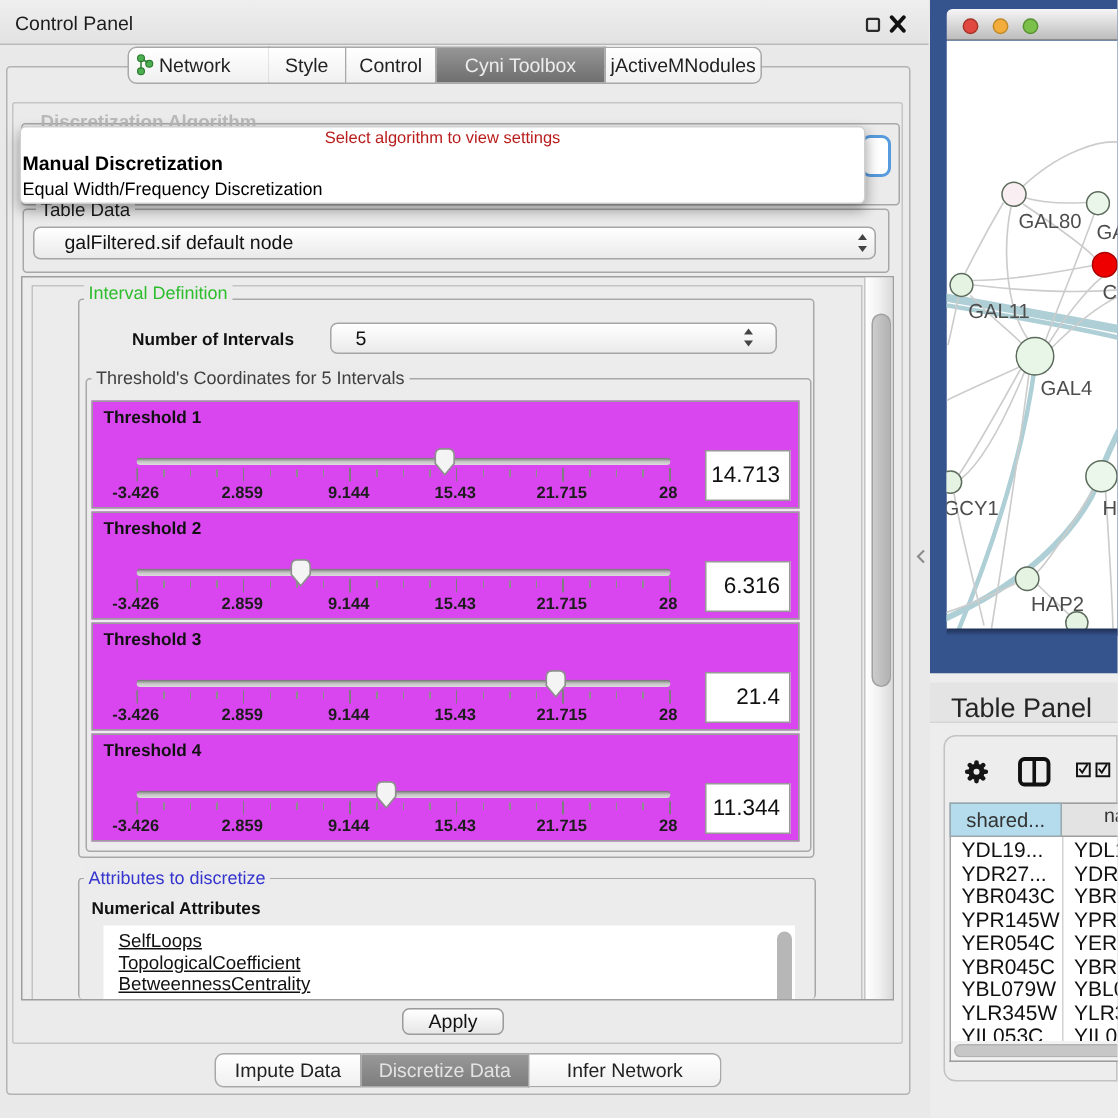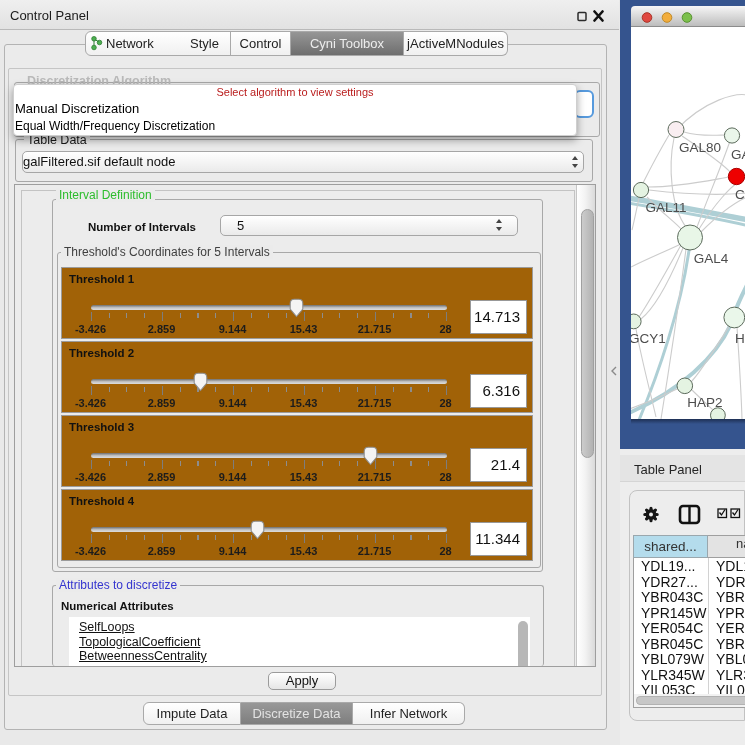--- a/index.html
+++ b/index.html
@@ -12,21 +12,21 @@
 .seg { position:absolute; top:31px; height:25px; background:linear-gradient(#ffffff,#f0f0f0); border:1px solid #a9a9a9; font-size:13px; color:#222; text-align:center; line-height:23px; }
 
 .combo { position:absolute; background:linear-gradient(#ffffff,#eaeaea); border:1px solid #a6a6a6; border-radius:5px; font-size:13px; color:#111; }
 .spin { position:absolute; width:9px; height:16px; }
 .spin:before { content:""; position:absolute; left:1px; top:2px; border-left:3.2px solid transparent; border-right:3.2px solid transparent; border-bottom:4.2px solid #444; }
 .spin:after { content:""; position:absolute; left:1px; bottom:2px; border-left:3.2px solid transparent; border-right:3.2px solid transparent; border-top:4.2px solid #444; }
 
 .group { position:absolute; border:1px solid #a8a8a8; border-radius:3px; }
 .glabel { position:absolute; font-size:12px; background:#ebebeb; padding:0 3px; white-space:nowrap; }
 
-.tbox { position:absolute; left:61px; width:472px; height:72px; border:1px solid #9b9b9b; background:#a16207; }
+.tbox { position:absolute; left:61px; width:472px; height:72px; border:1px solid #9b9b9b; background:#d946ef; }
 .tname { position:absolute; left:7px; top:5px; font-size:11.5px; font-weight:bold; color:#111; }
 .track { position:absolute; left:28.5px; width:356px; height:5px; border-radius:2.5px; background:linear-gradient(#8f8f8f,#c6c6c6 45%,#dcdcdc); border-top:1px solid #7e7e7e; }
 .ticksmin { position:absolute; left:28.5px; width:357px; height:5px; background:repeating-linear-gradient(90deg,#8d8d8d 0 1px,transparent 1px 17.75px); }
 .ticksmaj { position:absolute; left:28.5px; width:357px; height:9px; background:repeating-linear-gradient(90deg,#7d7d7d 0 1px,transparent 1px 71px); }
 .tlbl { position:absolute; top:55px; width:60px; text-align:center; font-size:11px; font-weight:bold; color:#1c1c1c; }
 .tfield { position:absolute; left:408px; top:32px; width:57px; height:34px; background:#fff; border:1px solid #989898; font-size:15px; color:#111; text-align:right; line-height:32px; padding-right:6px; }
 
 .trow { position:absolute; left:633px; width:112px; height:15.5px; font-size:14px; color:#111; line-height:15.5px; overflow:hidden; }
 .trow .c1 { position:absolute; left:8px; }
 .trow .c2 { position:absolute; left:83px; }
@@ -54,26 +54,26 @@
 <div class="seg" style="left:231px;width:60px;border-left:none;">Control</div>
 <div class="seg" style="left:291px;width:113px;border-left:none;background:linear-gradient(#969696,#6e6e6e);color:#ededed;">Cyni Toolbox</div>
 <div class="seg" style="left:404px;width:104px;border-left:none;border-radius:0 6px 6px 0;">jActiveMNodules</div>
 
 <div class="group" style="left:14px;top:82px;width:586px;height:55px;"></div>
 <div class="glabel" style="left:24px;top:74px;font-size:12.5px;font-weight:bold;color:#b9b9b9;background:transparent;">Discretization Algorithm</div>
 <div class="abs" style="left:574px;top:90px;width:20px;height:28px;background:#fff;border:2.5px solid #579add;border-radius:6px;"></div>
 
 <div class="abs" style="left:13px;top:84px;width:564px;height:52px;background:#ffffff;border:1px solid #cfcfcf;border-radius:4px;box-shadow:0 4px 9px rgba(0,0,0,0.38);z-index:5;"></div>
 <div class="abs" style="left:13px;top:86px;width:564px;text-align:center;font-size:11px;color:#b91c1c;z-index:6;">Select algorithm to view settings</div>
-<div class="abs" style="left:15px;top:101px;font-size:13px;font-weight:normal;color:#000;z-index:6;">Manual Discretization</div>
+<div class="abs" style="left:15px;top:101px;font-size:13px;font-weight:bold;color:#000;z-index:6;">Manual Discretization</div>
 <div class="abs" style="left:15px;top:119px;font-size:12px;color:#000;z-index:6;">Equal Width/Frequency Discretization</div>
 
 <div class="group" style="left:15px;top:139px;width:578px;height:43px;"></div>
 <div class="glabel" style="left:24px;top:133px;font-size:12.5px;color:#1a1a1a;">Table Data</div>
-<div class="combo" style="left:22px;top:151px;width:562px;height:22px;line-height:20px;"><span style="margin-left:0;">galFiltered.sif default node</span></div>
+<div class="combo" style="left:22px;top:151px;width:562px;height:22px;line-height:20px;"><span style="margin-left:20px;">galFiltered.sif default node</span></div>
 <div class="spin" style="left:571px;top:154px;"></div>
 
 <div class="abs" id="scrollpane" style="left:14px;top:184px;width:582px;height:483px;border:1px solid #9e9e9e;background:#ececec;overflow:hidden;">
   <div class="abs" style="left:6px;top:5px;width:554px;height:600px;border:1px solid #c3c3c3;background:#ececec;"></div>
 </div>
 
 <div class="abs" style="left:576px;top:185px;width:19px;height:481px;background:linear-gradient(90deg,#ffffff,#f3f3f3 45%,#dadada);border-left:1px solid #c6c6c6;"></div>
 <div class="abs" style="left:580.5px;top:209px;width:13px;height:249px;border-radius:6.5px;background:linear-gradient(90deg,#cccccc,#b2b2b2);border:1px solid #a0a0a0;"></div>
 
 <div class="group" style="left:52px;top:199px;width:491px;height:373px;"></div>
@@ -158,21 +158,21 @@
 <div class="abs" style="left:61px;top:600px;font-size:11.5px;font-weight:bold;color:#111;">Numerical Attributes</div>
 <div class="abs" style="left:69px;top:617px;width:461px;height:49px;background:#fff;font-size:12.5px;color:#111;">
   <div style="margin:3px 0 0 10px;line-height:14.6px;text-decoration:underline;">SelfLoops<br>TopologicalCoefficient<br>BetweennessCentrality</div>
 </div>
 <div class="abs" style="left:518px;top:621px;width:10px;height:45px;border-radius:5px 5px 0 0;background:#b7b7b7;"></div>
 
 <div class="abs" style="left:268px;top:672px;width:68px;height:18px;background:linear-gradient(#ffffff,#e6e6e6);border:1px solid #9b9b9b;border-radius:5px;font-size:13px;color:#111;text-align:center;line-height:16px;">Apply</div>
 
 <div class="seg" style="left:143px;top:702px;width:98px;height:23px;line-height:21px;border-radius:6px 0 0 6px;">Impute Data</div>
 <div class="seg" style="left:241px;top:702px;width:112px;height:23px;line-height:21px;border-left:none;background:linear-gradient(#989898,#7e7e7e);color:#e3e3e3;">Discretize Data</div>
-<div class="seg" style="left:353px;top:702px;width:112px;height:23px;line-height:21px;border-left:none;border-radius:0 6px 6px 0;">Infer Network</div>
+<div class="seg" style="left:353px;top:702px;width:128px;height:23px;line-height:21px;border-left:none;border-radius:0 6px 6px 0;">Infer Network</div>
 
 <svg class="abs" style="left:610px;top:365px" width="8" height="12">
     <path d="M6,2 L2,6 L6,10" stroke="#8a8a8a" stroke-width="1.4" fill="none"></path>
   </svg>
 
 <div class="abs" style="left:620px;top:0;width:125px;height:449px;background:#35548e;"></div>
 <div class="abs" style="left:631px;top:6px;width:114px;height:21px;background:linear-gradient(#f6f6f6,#bdbdbd);border-bottom:1px solid #8c8c8c;border-radius:4px 0 0 0;"></div>
 <svg class="abs" style="left:638px;top:8px" width="60" height="17">
   <circle cx="9" cy="9.5" r="4.8" fill="#e04840" stroke="#a83428" stroke-width="1"></circle>
   <circle cx="29" cy="9.5" r="4.8" fill="#f2ad3c" stroke="#c08a28" stroke-width="1"></circle>
@@ -229,21 +229,21 @@
     <text x="80" y="236" text-anchor="middle">GAL4</text>
     <text x="-2" y="316">GCY1</text>
     <text x="104" y="316">H</text>
     <text x="74" y="380" text-anchor="middle">HAP2</text>
   </g>
 </svg>
 <div class="abs" style="left:631px;top:419px;width:114px;height:5px;background:linear-gradient(#1e3054,#35548e);"></div>
 
 <div class="abs" style="left:620px;top:449px;width:125px;height:296px;background:#ededed;"></div>
 <div class="abs" style="left:620px;top:455px;width:125px;height:27px;background:#e4e4e4;border-bottom:1px solid #d5d5d5;"></div>
-<div class="abs" style="left:634px;top:462px;font-size:13px;color:#252525;">Table Panel</div>
+<div class="abs" style="left:634px;top:462px;font-size:18px;color:#252525;">Table Panel</div>
 <div class="abs" style="left:629px;top:490px;width:116px;height:231px;background:#ededed;border:1px solid #c2c2c2;border-radius:8px 0 0 8px;"></div>
 <svg class="abs" style="left:637px;top:503px" width="108" height="24">
   <g>
     <circle cx="14" cy="11.5" r="5.4" fill="#161616"></circle>
     <g stroke="#161616" stroke-width="3.1" stroke-linecap="round">
       <path d="M14,5.3 L14,17.7 M7.8,11.5 L20.2,11.5 M9.6,7.1 L18.4,15.9 M9.6,15.9 L18.4,7.1"></path>
     </g>
     <circle cx="14" cy="11.5" r="2" fill="#ededed"></circle>
   </g>
   <rect x="43" y="3" width="19" height="17" rx="3" fill="none" stroke="#111" stroke-width="2.6"></rect>

